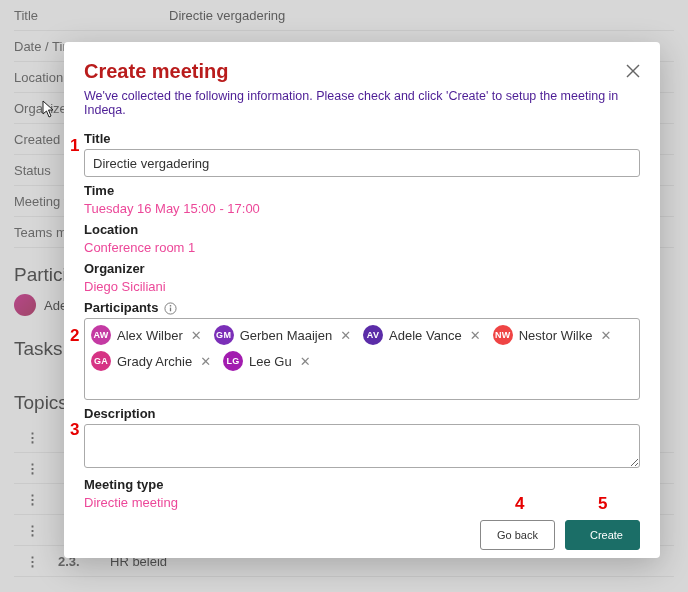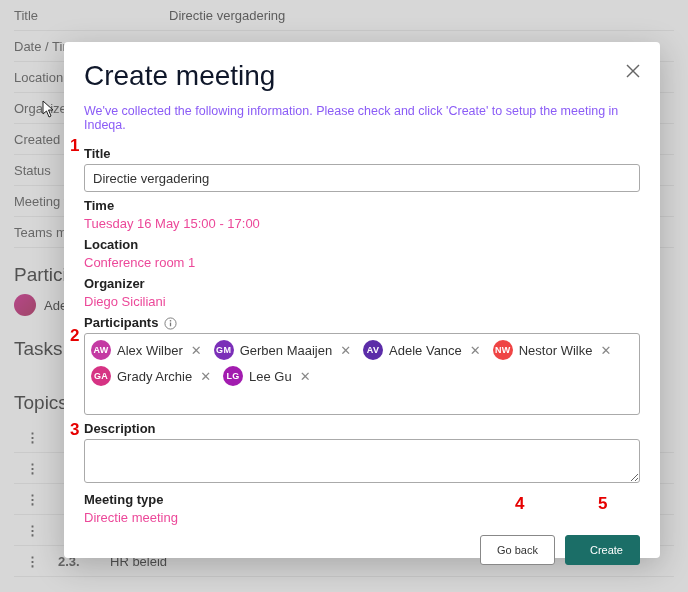--- a/index.html
+++ b/index.html
@@ -66,32 +66,32 @@
       border-radius: 4px;
       box-shadow: 0 8px 32px rgba(0,0,0,0.22);
       padding: 18px 20px 16px 20px;
       display: flex;
       flex-direction: column;
     }
     .modal-header {
       display: flex; justify-content: space-between; align-items: flex-start;
     }
     .modal-title {
-      font-size: 28px;
-      font-weight: 400;
-      color: #0f172a;
+      font-size: 20px;
+      font-weight: 700;
+      color: #b91c1c;
     }
     .close-icon {
       width: 14px; height: 14px; cursor: pointer;
       color: #666; margin-top:4px;
     }
     .modal-subtitle {
       font-size: 12.5px;
-      color: #8b5cf6;
-      margin-top: 12px;
+      color: #4c1d95;
+      margin-top: 6px;
       margin-bottom: 8px;
     }
     .field-block { margin-top: 6px; }
     .field-label {
       font-weight: 600;
       font-size: 13px;
       color: #222;
       margin-bottom: 3px;
     }
     .field-label .info-icon {

